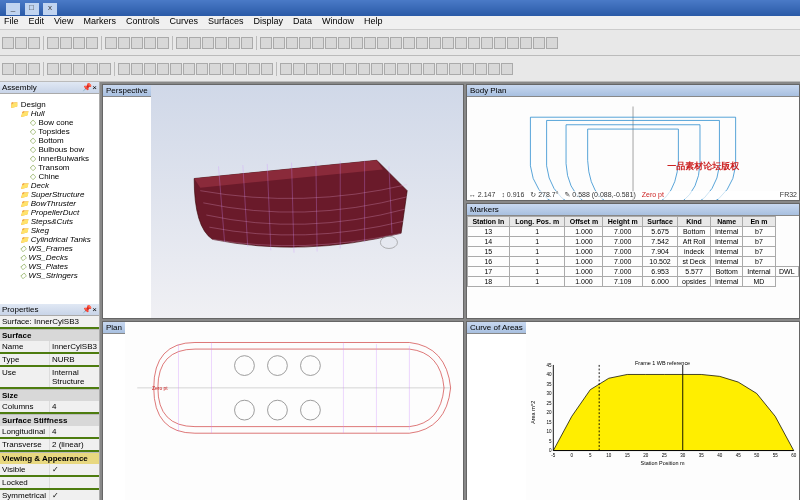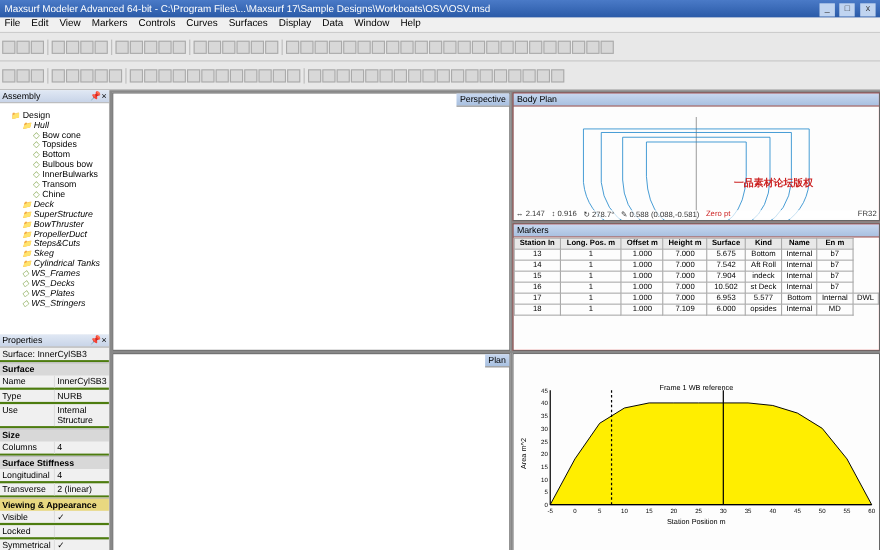--- a/index.html
+++ b/index.html
@@ -18,41 +18,40 @@
 .tree { flex: 0 0 210px; overflow: auto; font-size: 8px; padding: 6px; background:#fff;}
 .tree div { padding-left: 8px; white-space: nowrap; cursor:pointer;}
 .tree .fold::before { content:"📁 "; font-size:7px;}
 .tree .leaf::before { content:"◇ "; color:#8a5;}
 .tree .l1{padding-left:4px;} .tree .l2{padding-left:14px;font-style:italic;} .tree .l3{padding-left:24px;}
 .props { flex: 1; overflow: auto; font-size: 8px; background:#f0f0f0;}
 .prop-title{background:#d8d8d8;padding:1px 2px;font-weight:bold;border-top:1px solid #bbb;}
 .prop-row{display:flex;border-bottom:2px solid #4d7c0f;}
 .prop-row span{padding:1px 2px;} .prop-k{width:50px;border-right:1px solid #ddd;} .prop-v{flex:1;}
 .views { flex: 1; display: grid; grid-template-columns: 52% 48%; grid-template-rows: 55% 45%; gap: 2px; padding: 2px; background:#888;}
-.view { background: #fff; display:flex; flex-direction:column; border:1px solid #666;align-items:flex-end;}
+.view { background: #fff; display:flex; border:1px solid #666;}
 .vhdr { height: 12px; background: linear-gradient(#c8d8f0,#a8c0e0); font-size: 8px; padding: 0 3px; display:flex; align-items:center; border-bottom:1px solid #888;}
 .vbody { flex:1; position:relative; overflow:hidden; background:#fdfdfd;}
 .persp .vbody { background: linear-gradient(#d0d8e8,#f0f0f4);}
 .hull { position:absolute; left:10%; top:18%; width:78%; height:65%; }
 .hull svg{width:100%;height:100%;}
 .bodyplan svg,.plan svg{position:absolute;inset:4px;}
 .readout{position:absolute;bottom:1px;left:2px;right:2px;font-size:7px;display:flex;gap:6px;color:#333;background:rgba(255,255,255,.7);}
 .markers table{width:100%;border-collapse:collapse;font-size:7px;}
 .markers th,.markers td{border:1px solid #aaa;padding:1px 2px;text-align:center;white-space:nowrap;}
 .markers th{background:#e8e8e8;}
 .curve svg{width:100%;height:calc(100% - 10px);}
 .rightcol{display:flex;flex-direction:column;gap:2px;}
 .half{flex:1;display:flex;flex-direction:column;border:1px solid #666;background:#ef4444;}
 .cn-text{position:absolute;bottom:26%;right:18%;color:#c22;font-size:9px;font-weight:bold;font-family:Liberation Mono, monospace;}
 </style>
 </head>
 <body>
 
 <div class="titlebar">
-  <span class="title">Maxsurf Modeler Advanced 64-bit - C:\Program Files\...\Maxsurf 17\Sample Designs\Workboats\OSV\OSV.msd</span>
   <span class="btns">
     <span>_</span>
     <span>□</span>
     <span>x</span>
   </span>
 </div>
 
 <div class="menubar">
   <span>File</span>
   <span>Edit</span>
@@ -408,20 +407,21 @@
               <line x1="260" y1="20" x2="260" y2="130"></line>
               <line x1="300" y1="22" x2="300" y2="128"></line>
               <line x1="340" y1="24" x2="340" y2="126"></line>
             </g>
           <text x="28" y="78" font-size="6" fill="#c22">Zero pt</text>
         </svg>
       </div>
     </div>
 
     <div class="view curve">
+      <div class="vhdr">Curve of Areas</div>
       <div class="vbody">
         <svg id="curve-svg" viewBox="0 0 300 120">
 <polygon points="30,102 30,102 50.30769230769231,64.4 70.61538461538461,35.15555555555555 90.92307692307693,22.62222222222222 111.23076923076924,18.444444444444443 131.53846153846155,18.444444444444443 151.84615384615387,18.444444444444443 172.15384615384616,18.444444444444443 192.46153846153848,18.444444444444443 212.76923076923077,20.53333333333333 233.0769230769231,26.799999999999997 253.3846153846154,39.333333333333336 273.69230769230774,64.4 294,102 294,102" fill="#ffee00" stroke="#000" stroke-width="0.8"></polygon>
 <line x1="30" y1="102" x2="294" y2="102" stroke="#000"></line>
 <line x1="30" y1="8" x2="30" y2="102" stroke="#000"></line>
 <line x1="80.36307692307693" y1="8" x2="80.36307692307693" y2="102" stroke="#000" stroke-dasharray="2"></line>
 <line x1="172.15384615384616" y1="8" x2="172.15384615384616" y2="102" stroke="#000"></line>
 <text x="150" y="8" font-size="6" text-anchor="middle">Frame 1 WB reference</text>
 <text x="10" y="60" font-size="6" transform="rotate(-90 10 60)" text-anchor="middle">Area m^2</text>
 <text x="150" y="118" font-size="6" text-anchor="middle">Station Position m</text>

